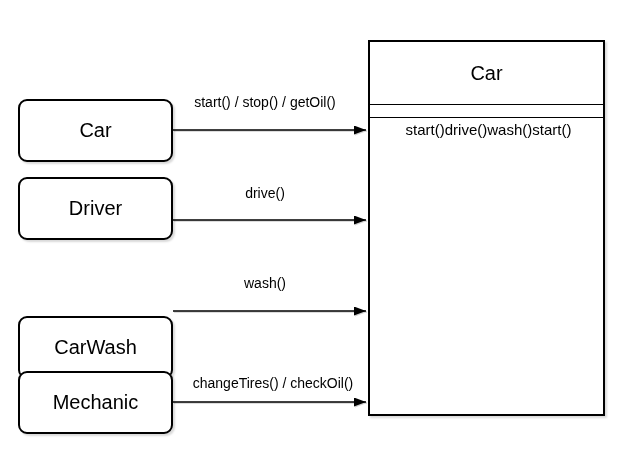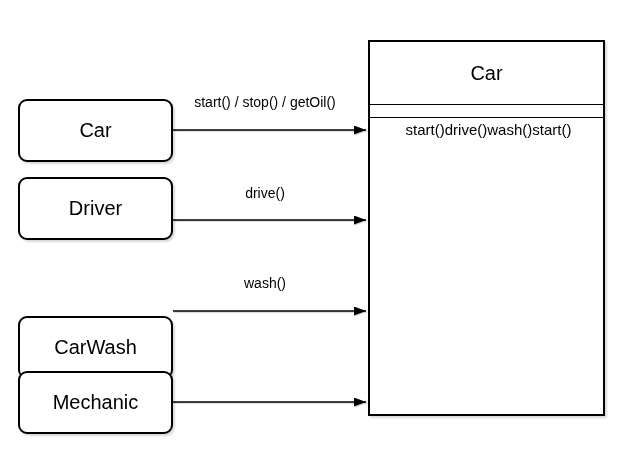--- a/index.html
+++ b/index.html
@@ -112,20 +112,21 @@
   <div class="actor actor-3">
     <span>CarWash</span>
   </div>
   <div class="actor actor-4">
     <span>Mechanic</span>
   </div>
 
   <div class="edge-label label-1">start() / stop() / getOil()</div>
   <div class="edge-label label-2">drive()</div>
   <div class="edge-label label-3">wash()</div>
+  <div class="edge-label label-4">changeTires() / checkOil()</div>
 
   <div class="class-box">
     <div class="class-title">Car</div>
     <div class="class-attrs"></div>
     <div class="class-methods">
       <div>start()</div>
       <div>drive()</div>
       <div>wash()</div>
       <div>start()</div>
     </div>

